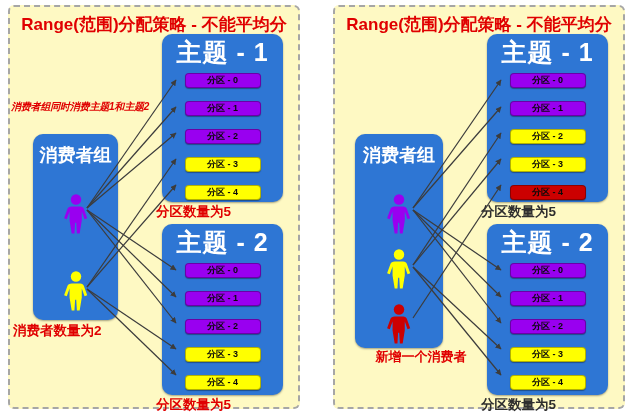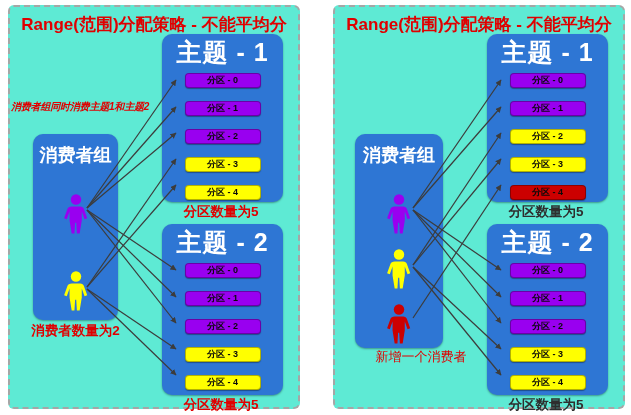--- a/index.html
+++ b/index.html
@@ -2,21 +2,21 @@
 <html><head>
 <meta charset="utf-8">
 <style>
   html,body{margin:0;padding:0;background:#ffffff;}
   #stage{
     position:relative;width:631px;height:415px;background:#ffffff;overflow:hidden;
     font-family:"Liberation Sans","DejaVu Sans",sans-serif;
   }
   .panel{
     position:absolute;top:5px;width:292px;height:404px;box-sizing:border-box;
-    border:2px dashed #a6a6a6;border-radius:6px;background:#5eead4;
+    border:2px dashed #a6a6a6;border-radius:6px;background:#fef9c3;
   }
   .panel-title{
     position:absolute;top:6px;left:0;right:0;text-align:center;
     color:#e00000;font-weight:bold;font-size:17px;letter-spacing:0px;white-space:nowrap;
   }
   .topic{
     position:absolute;left:152px;width:121px;background:#2e76d4;border-radius:10px;
     display:flex;flex-direction:column;align-items:center;padding-top:2px;box-sizing:border-box;
     box-shadow:0 1px 2px rgba(0,0,0,0.35);
   }
@@ -39,31 +39,31 @@
     box-shadow:0 1px 2px rgba(0,0,0,0.35);
   }
   .cgroup-label{
     color:#ffffff;font-weight:bold;font-size:18px;margin-top:9px;white-space:nowrap;
   }
   .person{position:absolute;left:50%;transform:translateX(-50%);width:27px;height:40px;}
   .person-purple{fill:#9900f0;}
   .person-yellow{fill:#ffff00;}
   .person-red{fill:#cc0000;}
   .count{
-    position:absolute;font-weight:bold;font-size:13.5px;text-align:center;white-space:nowrap;
+    position:absolute;font-weight:bold;font-size:13.5px;white-space:nowrap;
   }
   .count.red{color:#e00000;}
   .count.dark{color:#2e2e2e;}
   .annot-left{
     position:absolute;top:93px;left:1px;width:152px;color:#e00000;
     font-weight:bold;font-size:10px;white-space:nowrap;letter-spacing:-0.2px;font-style:italic;
   }
   .annot-block{
     position:absolute;top:342px;left:6px;width:160px;text-align:center;
-    color:#e00000;font-weight:normal;
+    color:#e00000;font-weight:bold;
   }
   .annot-line-lg{font-size:13px;line-height:15px;white-space:nowrap;}
   .annot-line-sm{font-size:10.5px;line-height:13px;white-space:nowrap;letter-spacing:-0.2px;}
   #arrow-layer{position:absolute;left:0;top:0;pointer-events:none;z-index:5;}
   .arrow-line{stroke:#3c3c3c;stroke-width:1.2;}
 </style>
 </head>
 <body>
 
 <svg width="0" height="0" style="position:absolute" aria-hidden="true">

